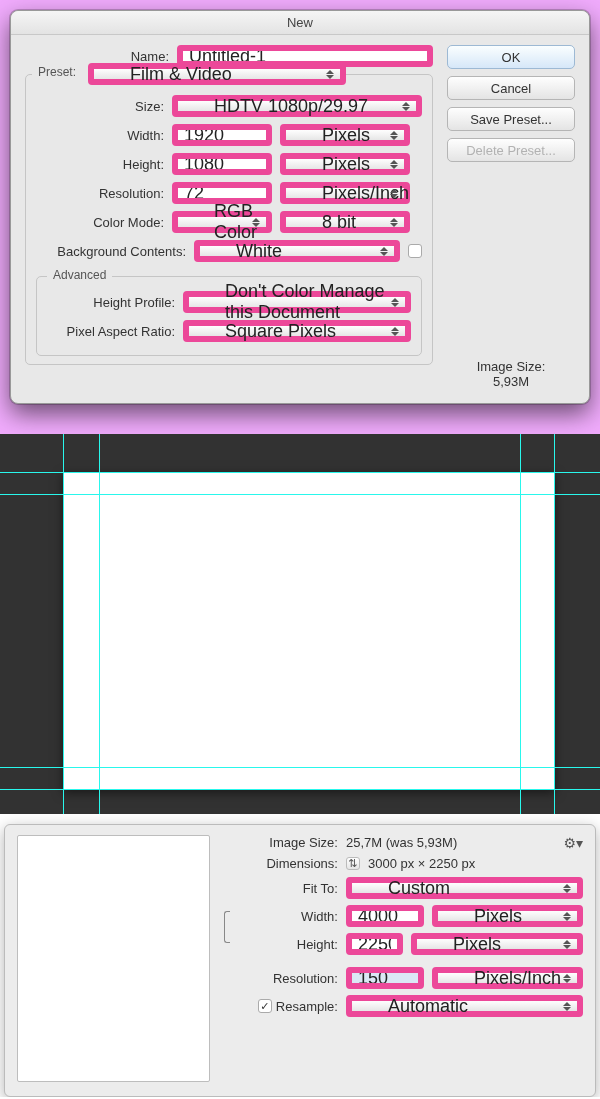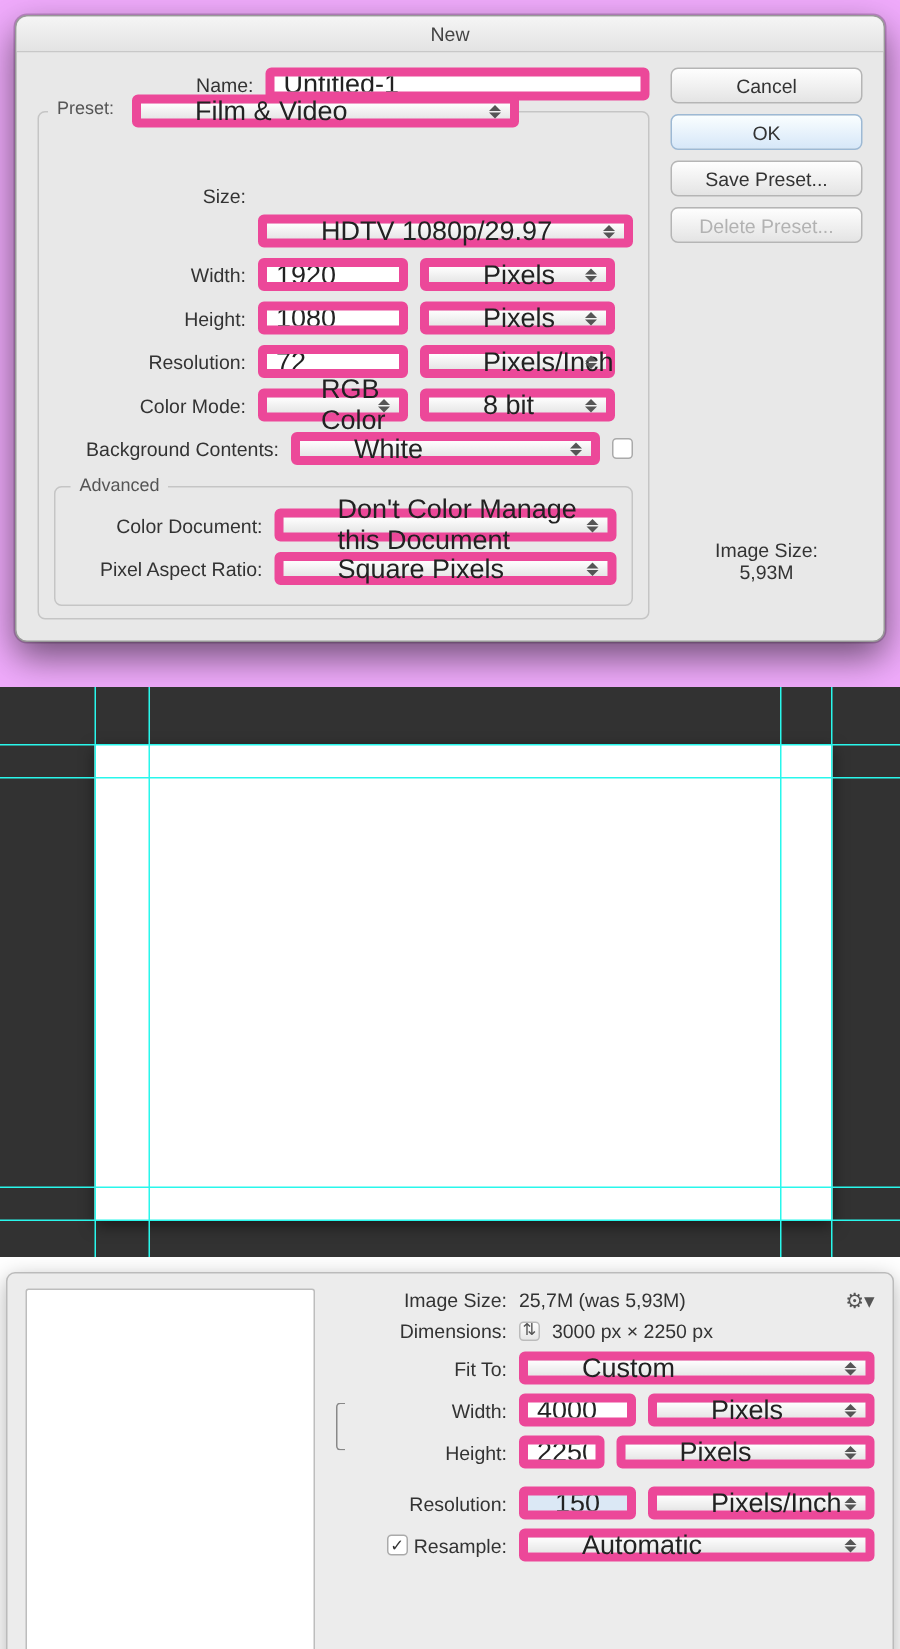--- a/index.html
+++ b/index.html
@@ -87,21 +87,21 @@
             <div class="sel" style="width:258px;">
               <span>Film &amp; Video</span>
                 <span class="arrow"></span>
             </div>
           </div>
 
           <div style="height:6px;"></div>
 
           <div class="row">
             <div class="lbl lbl-170" style="width:128px">Size:</div>
-            <div class="sel" style="flex:1;margin-top:48px;">
+            <div class="sel" style="flex:1;">
               <span>HDTV 1080p/29.97</span>
                 <span class="arrow"></span>
             </div>
           </div>
 
           <div class="row">
             <div class="lbl" style="width:128px">Width:</div>
             <input class="txt highlight" style="width: 100px;" type="text" value="1920">
             <div class="sel" style="width:130px;">
               <span>Pixels</span>
@@ -144,41 +144,41 @@
             <div class="sel" style="flex:1;">
               <span>White</span>
                 <span class="arrow"></span>
             </div>
             <span class="chkbox"></span>
           </div>
 
           <div class="fieldset" style="margin-top:14px;">
             <div class="legend">Advanced</div>
             <div class="row">
-              <div class="lbl" style="width:128px">Color Document:</div>
+              <div class="lbl" style="width:128px">Height Profile:</div>
               <div class="sel" style="flex:1;">
                 <span>Don't Color Manage this Document</span>
                   <span class="arrow"></span>
               </div>
             </div>
             <div class="row">
               <div class="lbl" style="width:128px">Pixel Aspect Ratio:</div>
               <div class="sel" style="flex:1;">
                 <span>Square Pixels</span>
                   <span class="arrow"></span>
               </div>
             </div>
           </div>
         </div>
 
       </div>
 
       <div class="rightcol">
+        <div class="btn primary">OK</div>
         <div class="btn">Cancel</div>
-        <div class="btn primary">OK</div>
         <div class="btn">Save Preset...</div>
         <div class="btn disabled">Delete Preset...</div>
         <div class="sizeinfo">
           <div>Image Size:</div>
           <div>5,93M</div>
         </div>
       </div>
     </div>
   </div>
 </div>
@@ -240,21 +240,21 @@
               <div class="sel" style="flex:1;">
                 <span>Pixels</span>
                   <span class="arrow"></span>
               </div>
             </div>
           </div>
         </div>
 
         <div class="row">
           <div class="lbl2">Resolution:</div>
-          <input class="txt" style="width: 78px; background: rgb(219, 232, 245); text-align: center;" type="text" value="150">
+          <input class="txt" style="width: 78px; background: rgb(219, 232, 245);" type="text" value="150">
           <div class="sel" style="flex:1;">
             <span>Pixels/Inch</span>
               <span class="arrow"></span>
           </div>
         </div>
 
         <div class="row">
           <div class="lbl2" style="display:flex; justify-content:flex-end; align-items:center; gap:4px;">
             <span class="chk">✓</span>
             <span>Resample:</span>

